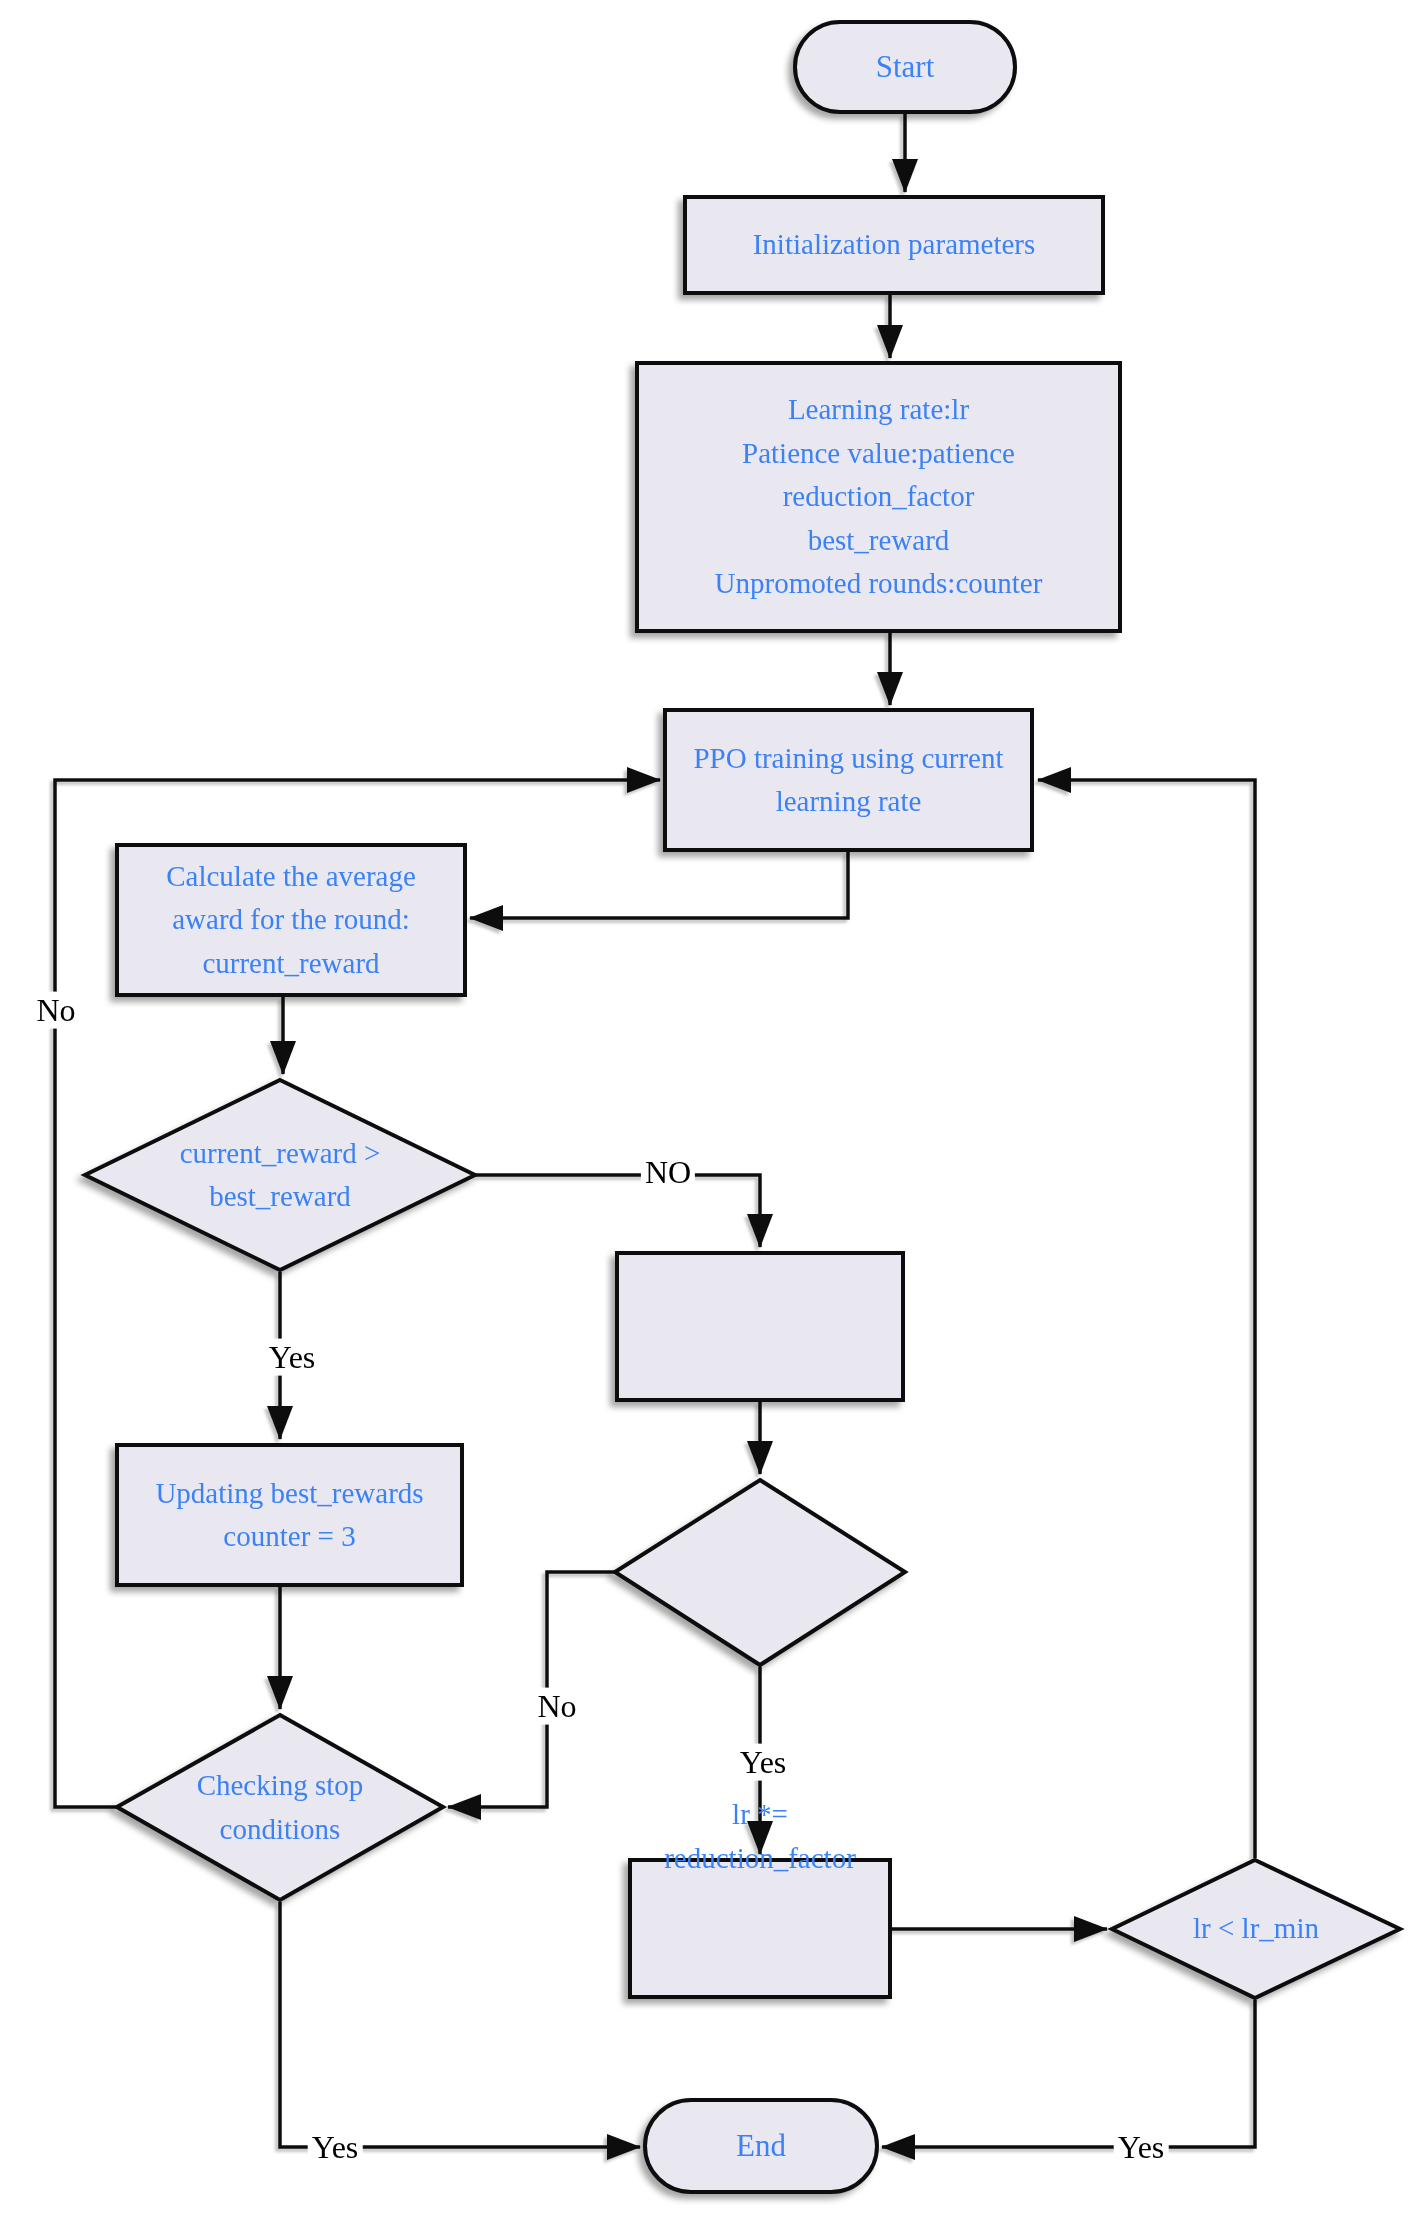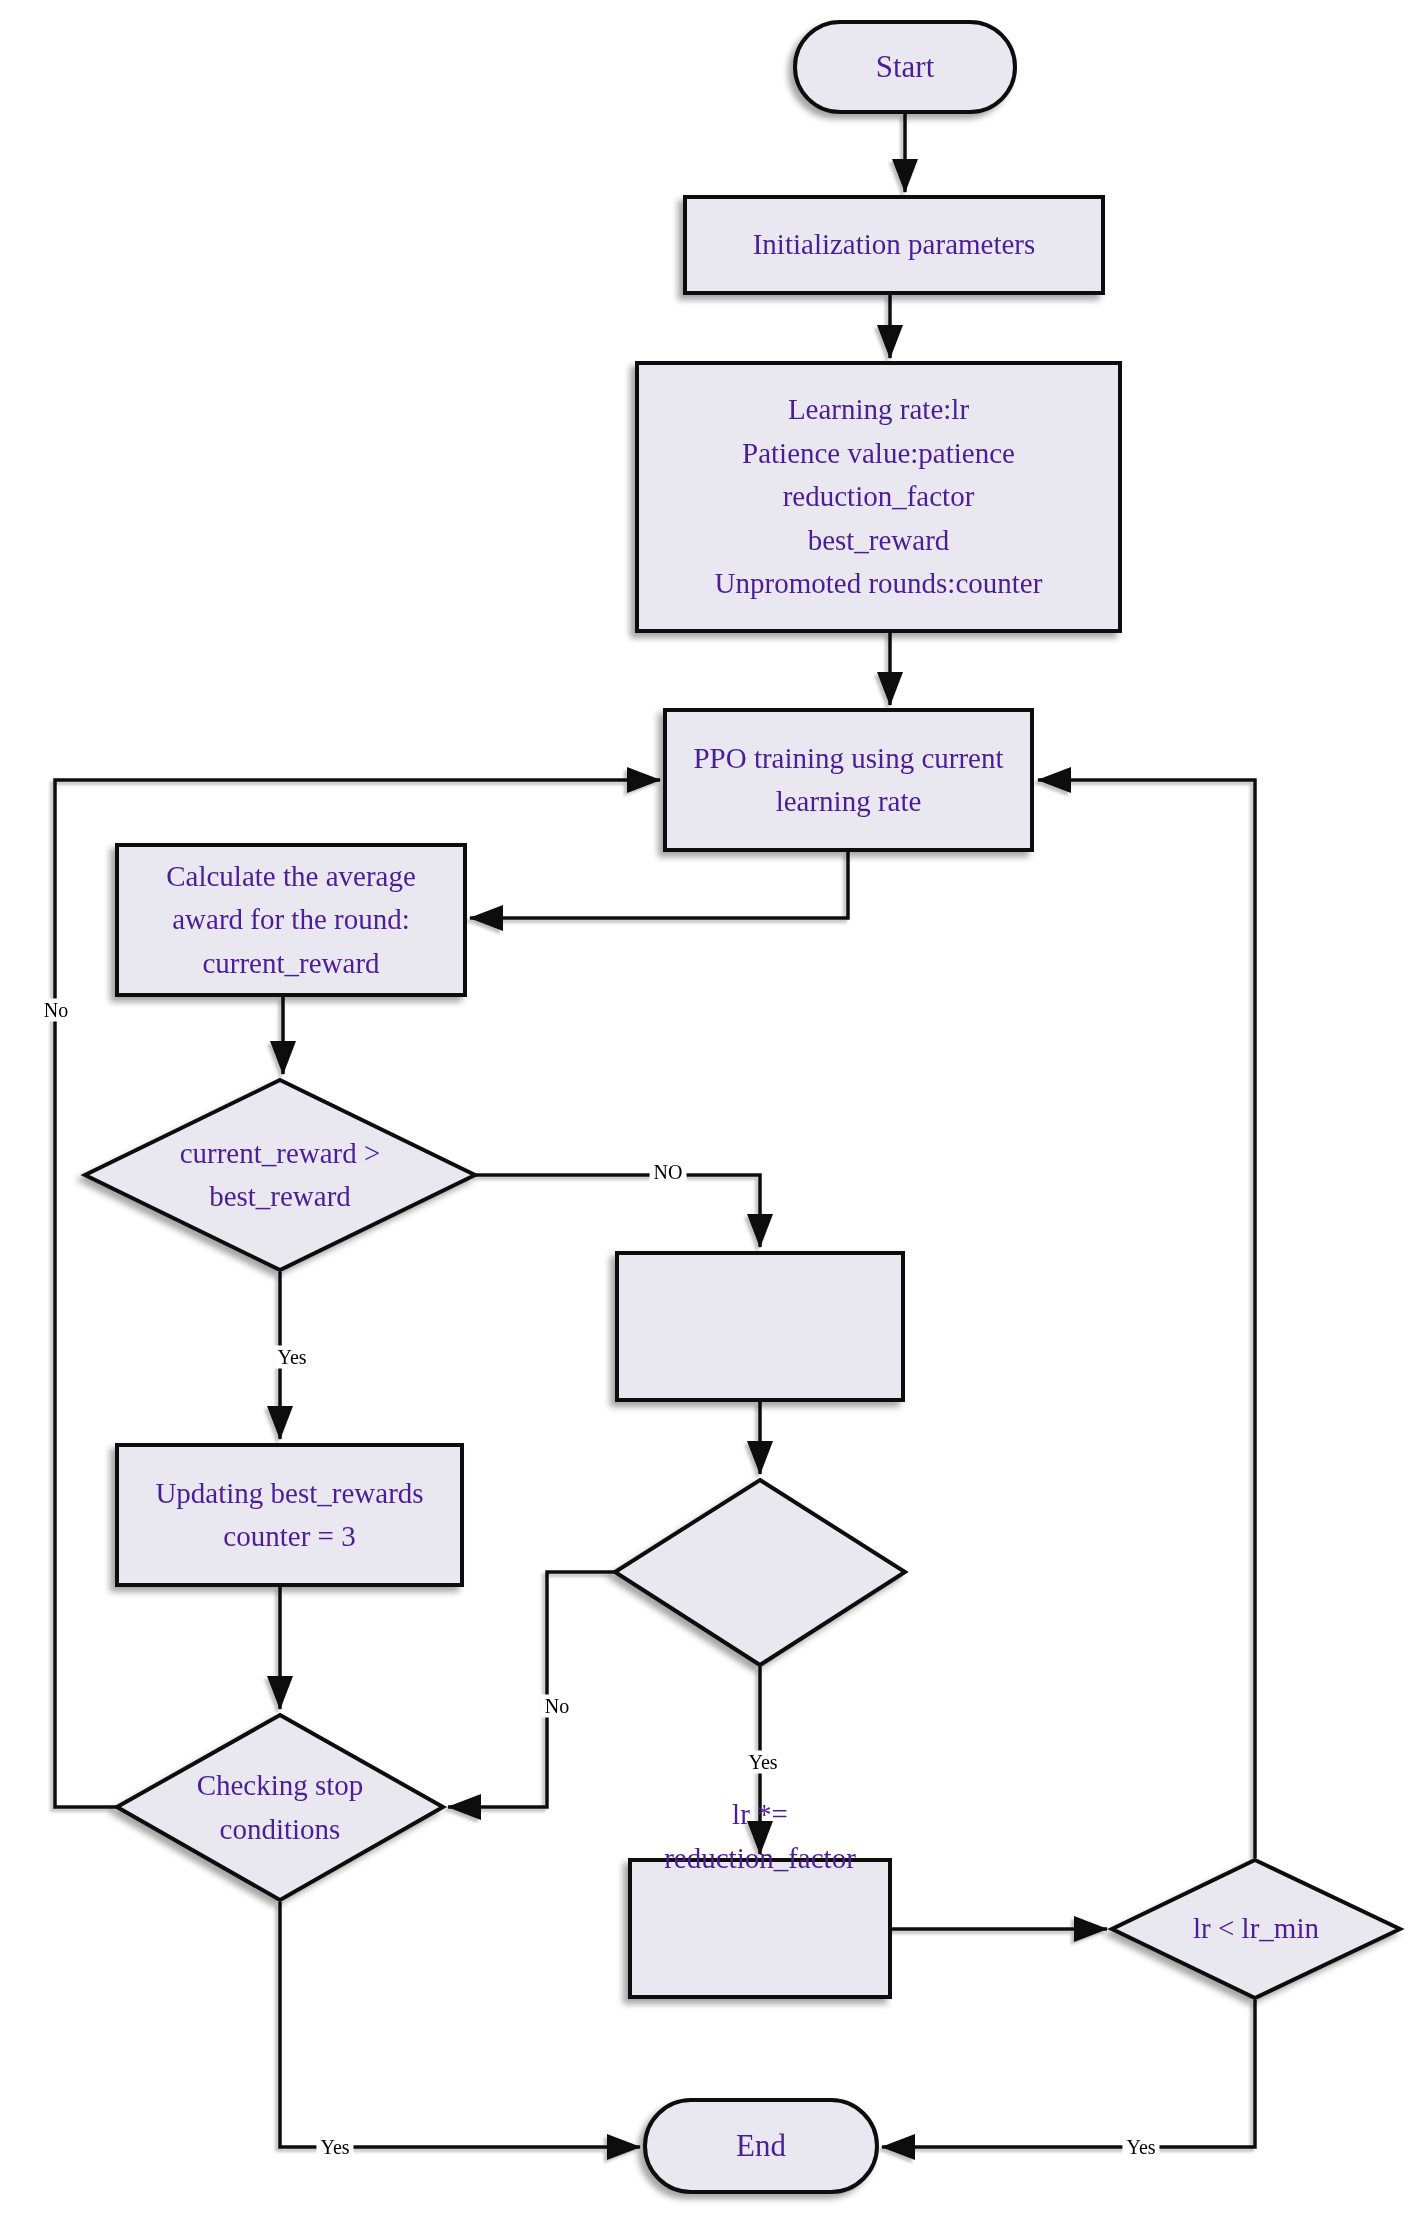--- a/index.html
+++ b/index.html
@@ -30,30 +30,30 @@
   .node {
     position: absolute;
     display: flex;
     align-items: center;
     justify-content: center;
     text-align: center;
     white-space: pre-line;
     font-size: 29px;
     line-height: 1.5;
     z-index: 3;
-    color: #4c1d95;
+    color: #3b82f6;
     font-family: Liberation Serif, serif;
   }
   .node.terminator { font-size: 31px; }
   .edge-label {
     position: absolute;
     transform: translate(-50%, -50%);
     background: #ffffff;
     padding: 0 4px;
-    font-size: 20px;
+    font-size: 32px;
     line-height: 1.15;
     z-index: 4;
     color: #000000;
   }
 </style>
 </head>
 <body>
 
 <div id="canvas">
 

